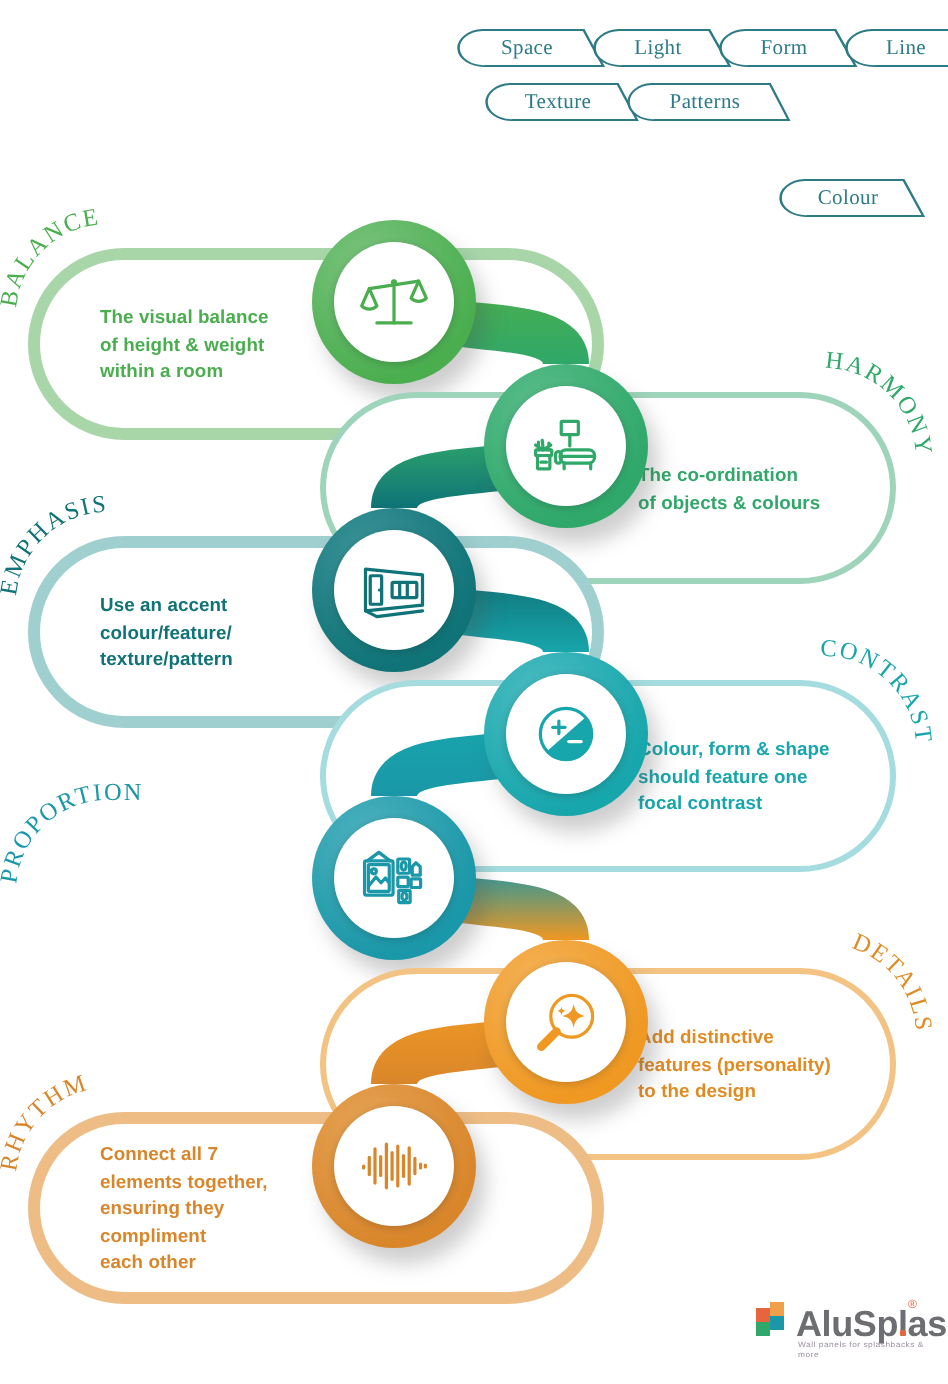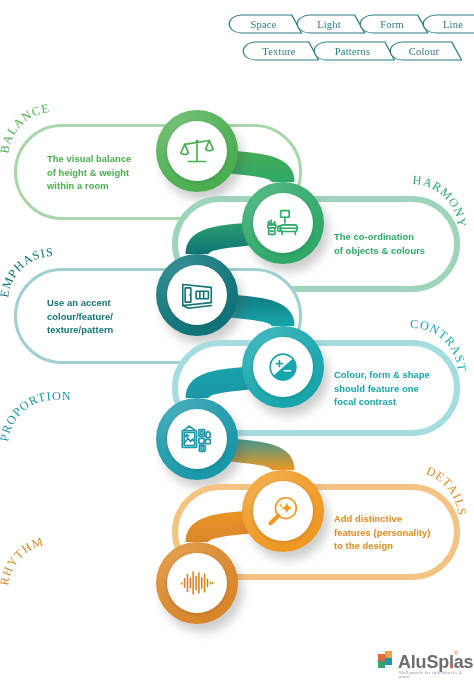--- a/index.html
+++ b/index.html
@@ -24,22 +24,22 @@
   .tagrow.r2{left:18px;top:27px;}
   .tag{position:relative;height:20px;display:flex;align-items:center;justify-content:center;
        padding:0 9px 0 10px;margin-right:2px;}
   .tag svg{position:absolute;left:0;top:0;width:100%;height:100%;overflow:visible;}
   .tag span{position:relative;z-index:2;
        font-family:"Liberation Serif", serif;font-size:10.5px;color:#2d7b86;letter-spacing:.2px;}
 
   
   .row{position:absolute;left:0;width:474px;height:126px;}
   .pill{position:absolute;top:14px;height:96px;border-radius:48px;background:#fff;box-sizing:border-box;}
-  .pill.left{left:14px;width:288px;border:3px solid #f97316;}
-  .pill.right{left:172px;width:288px;border:6px solid #b91c1c;}
+  .pill.left{left:14px;width:288px;border:6px solid #f97316;}
+  .pill.right{left:160px;width:288px;border:3px solid #b91c1c;}
 
   .body-text{position:absolute;top:50%;transform:translateY(-50%);
     font-size:9.4px;line-height:13.6px;font-weight:700;letter-spacing:.05px;white-space:pre-line;}
   .pill.left .body-text{left:30px;width:150px;}
   .pill.right .body-text{left:156px;width:140px;}
 
   
   .label-svg{position:absolute;overflow:visible;pointer-events:none;}
   .label-svg text{font-family:"Liberation Serif", serif;font-size:12.2px;letter-spacing:1px;}
 
@@ -105,21 +105,21 @@
             <path d="M8,1 L47,1 L54,19 L9,19 A8,8 0 0 1 8,1 Z" fill="#fff" stroke="#2d7b86" stroke-width="0.9"></path>
           </svg>
           <span>Texture</span>
         </div>
         <div class="tag" style="width: 55px;">
           <svg viewBox="0 0 55 20" preserveAspectRatio="none">
             <path d="M8,1 L52,1 L59,19 L9,19 A8,8 0 0 1 8,1 Z" fill="#fff" stroke="#2d7b86" stroke-width="0.9"></path>
           </svg>
           <span>Patterns</span>
         </div>
-        <div class="tag" style="width: 46px;">
+        <div class="tag" style="width: 46px; margin-top: 48px;">
           <svg viewBox="0 0 46 20" preserveAspectRatio="none">
             <path d="M8,1 L43,1 L50,19 L9,19 A8,8 0 0 1 8,1 Z" fill="#fff" stroke="#2d7b86" stroke-width="0.9"></path>
           </svg>
           <span>Colour</span>
         </div>
       </div>
   </div>
 
   <div id="rows">
       <div class="row" style="top: 110px;">
@@ -344,20 +344,27 @@
                 <circle cx="23" cy="17" r="11"></circle>
                 <path d="M15 25 L7 33" stroke-width="4.5"></path>
                 <path d="M24 10.5 C24.8 14.5 26 15.8 30 16.8 C26 17.8 24.8 19.1 24 23 C23.2 19.1 22 17.8 18 16.8 C22 15.8 23.2 14.5 24 10.5 Z" fill="#ef9822" stroke="none"></path>
                 <path d="M17.6 12 C17.9 13.4 18.3 13.8 19.7 14.2 C18.3 14.6 17.9 15 17.6 16.4 C17.3 15 16.9 14.6 15.5 14.2 C16.9 13.8 17.3 13.4 17.6 12 Z" fill="#ef9822" stroke="none"></path>
               </g>
             </svg>
           </div>
         </div>
       </div>
       <div class="row" style="top: 542px;">
+        <div class="pill left" style="border-color: rgb(237, 189, 133);">
+          <div class="body-text" style="color: rgb(217, 134, 43);">Connect all 7
+elements together,
+ensuring they
+compliment
+each other</div>
+        </div>
         <svg class="label-svg" style="left:2px;top:-6px;width:150px;height:58px;" viewBox="0 0 150 58">
           <defs>
             <path id="lpRHYTHM" d="M6,52 A46,46 0 0 1 50,8 L145,8"></path>
           </defs>
           <text fill="#d9862b"><textPath href="#lpRHYTHM" startOffset="2">RHYTHM</textPath></text>
         </svg>
         <div class="node" style="left: 156px;">
           <div class="shadow"></div>
           <div class="ring" style="background:radial-gradient(circle at 34% 28%, #e5a355, #d9862b 72%);"></div>
           <div class="inner">

